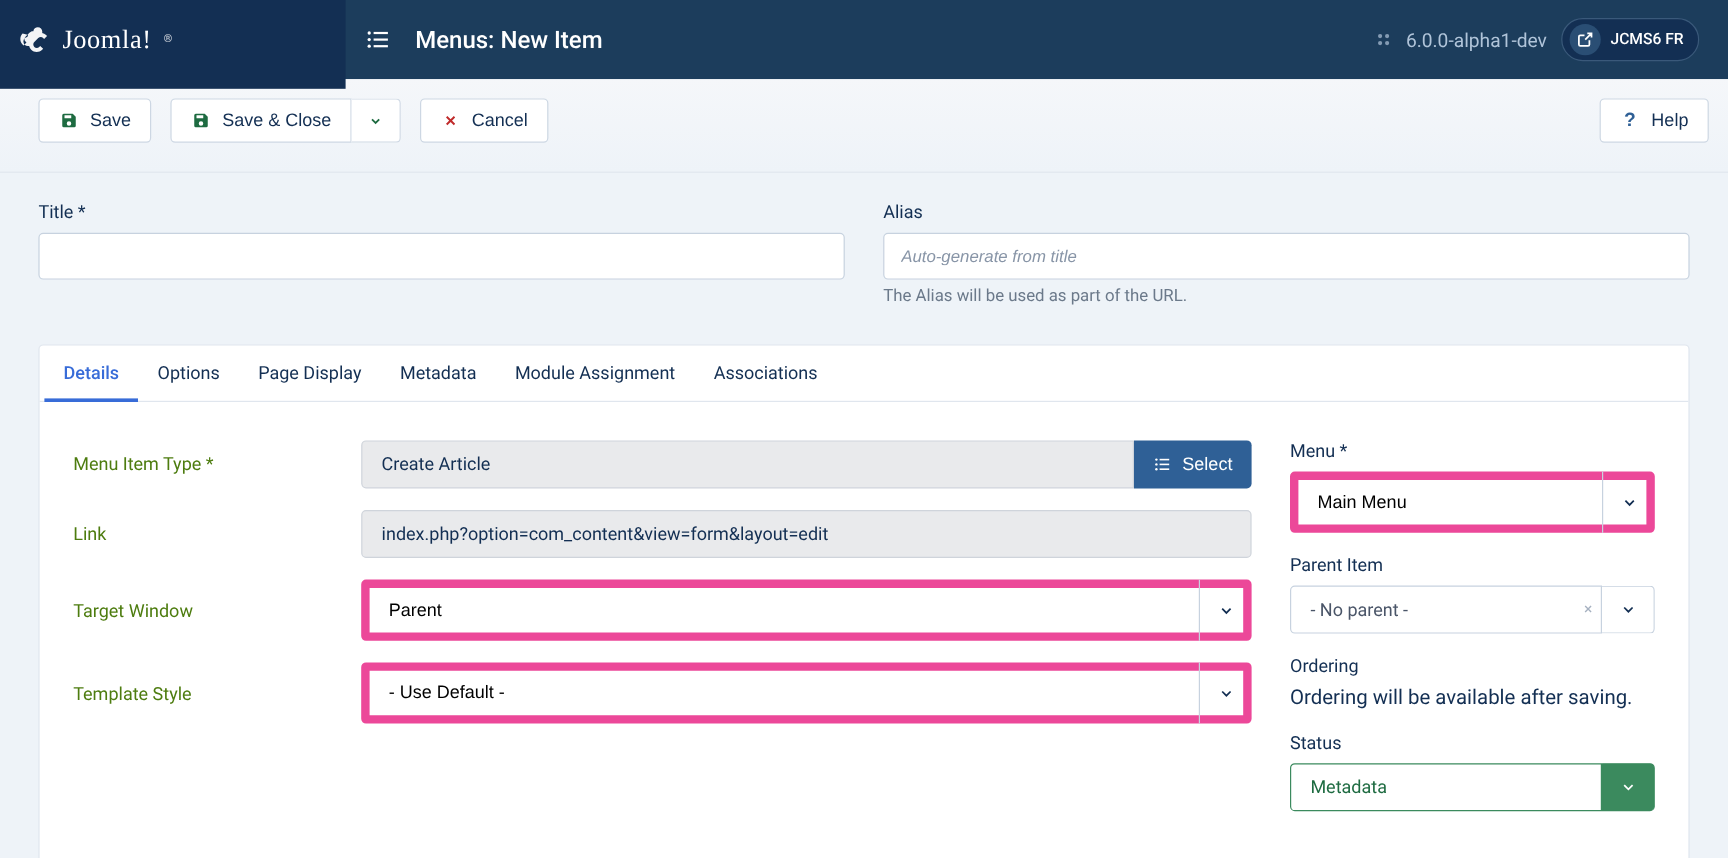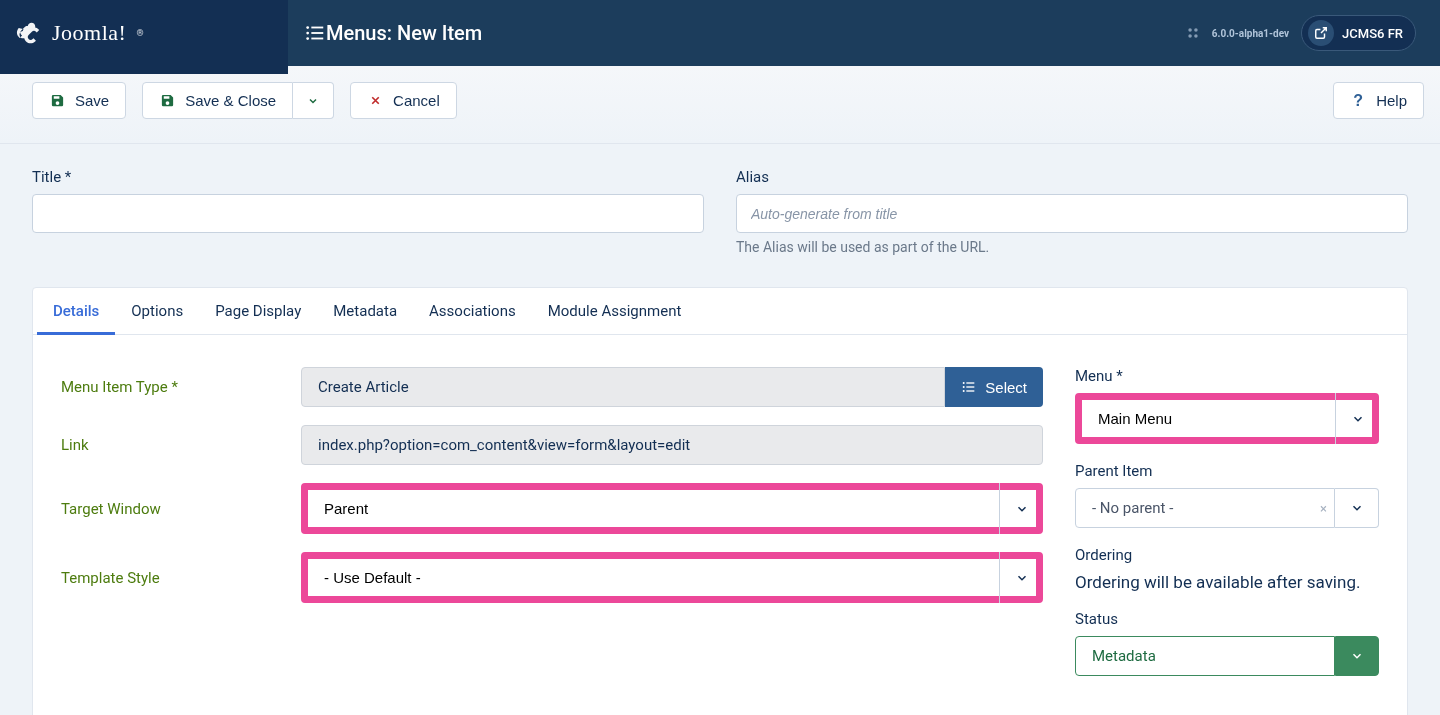--- a/index.html
+++ b/index.html
@@ -4,24 +4,24 @@
   <style>
     * { box-sizing: border-box; margin: 0; padding: 0; }
     body { font-family: -apple-system, BlinkMacSystemFont, "Segoe UI", Roboto, sans-serif; background: #eef3f8; color: #132f53; font-size: 15px; width: 1440px; }
 
     
     .header-bar { display: flex; align-items: center; height: 66px; background: #1c3d5c; color: #fff; }
     .brand-cell { width: 288px; background: #132f53; height: 82px; display: flex; align-items: center; padding: 0 16px; }
     .brand-logo { display: flex; align-items: center; gap: 8px; }
     .brand-text { font-size: 22px; font-weight: 400; letter-spacing: .5px; font-family: Georgia, "Times New Roman", serif; }
     .brand-tm { font-size: 9px; vertical-align: super; margin-left: 2px; opacity: .8; }
-    .page-title-wrap { display: flex; align-items: center; padding: 0 16px; gap: 0; flex: 1; }
+    .page-title-wrap { display: flex; align-items: center; padding: 0 16px; gap: 20px; flex: 1; }
     .page-title { font-size: 20px; font-weight: 500; color: #fff; }
     .header-right { display: flex; align-items: center; gap: 12px; padding-right: 24px; }
-    .version-text { color: #b0c4d9; font-size: 10px; font-weight: bold; }
+    .version-text { color: #b0c4d9; font-size: 16px; }
     .header-badge { background: #132f53; border: 1px solid #3a597a; border-radius: 20px; padding: 4px 12px 4px 6px; display: flex; align-items: center; gap: 8px; }
     .badge-icon { width: 26px; height: 26px; border-radius: 50%; background: #2a4e74; display: flex; align-items: center; justify-content: center; }
     .badge-text { color: #fff; font-size: 13px; font-weight: 500; }
 
     
     .toolbar { display: flex; align-items: center; padding: 16px 16px 24px 32px; background: linear-gradient(#f5f7fa, #eef3f8); border-bottom: 1px solid #e0e6ee; }
     .btn-group { display: flex; gap: 16px; }
     .btn { background: #fff; border: 1px solid #cdd7e3; border-radius: 4px; padding: 9px 16px; display: flex; align-items: center; gap: 10px; font-size: 15px; color: #132f53; cursor: pointer; }
     .btn .ico { width: 16px; height: 16px; display: flex; align-items: center; justify-content: center; }
     .btn-split { display: flex; }
@@ -174,22 +174,22 @@
       <div class="hint">The Alias will be used as part of the URL.</div>
     </div>
   </div>
 
   <div class="panel">
     <div class="tabs-row">
       <div class="tab active">Details</div>
       <div class="tab">Options</div>
       <div class="tab">Page Display</div>
       <div class="tab">Metadata</div>
+      <div class="tab">Module Assignment</div>
       <div class="tab">Associations</div>
-      <div class="tab">Module Assignment</div>
     </div>
 
     <div class="tab-body">
 
       <div>
         <div class="form-row">
           <label>Menu Item Type *</label>
           <div class="input-group">
             <div class="readonly-box">Create Article</div>
             <button class="select-btn">

